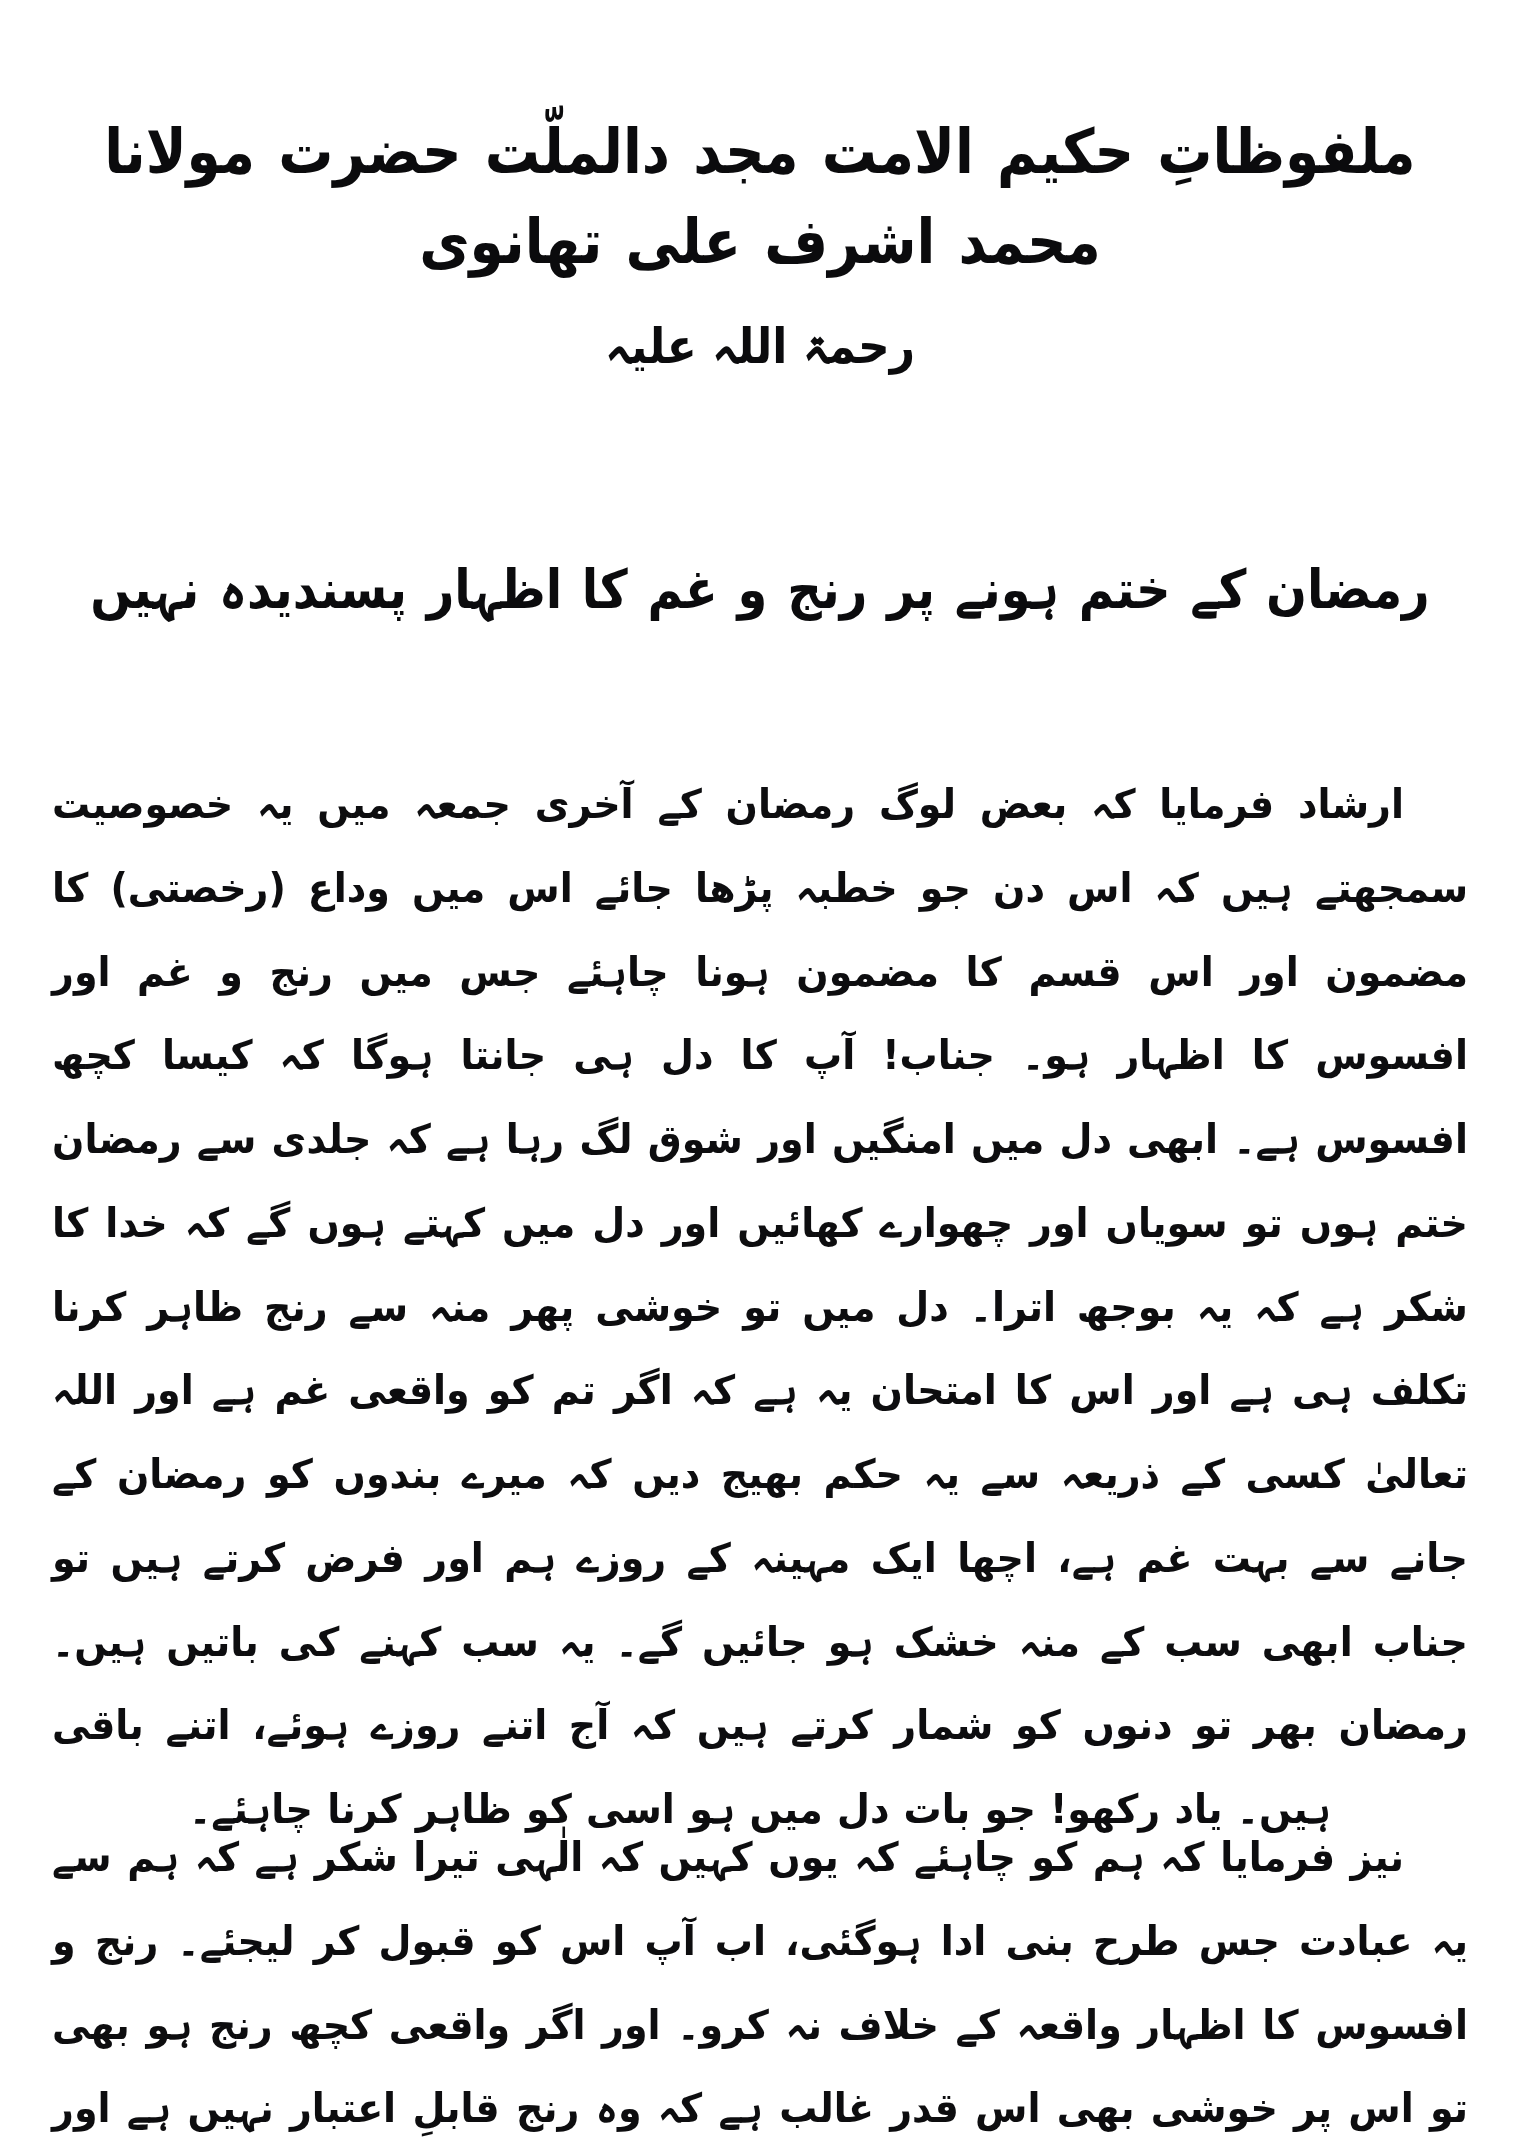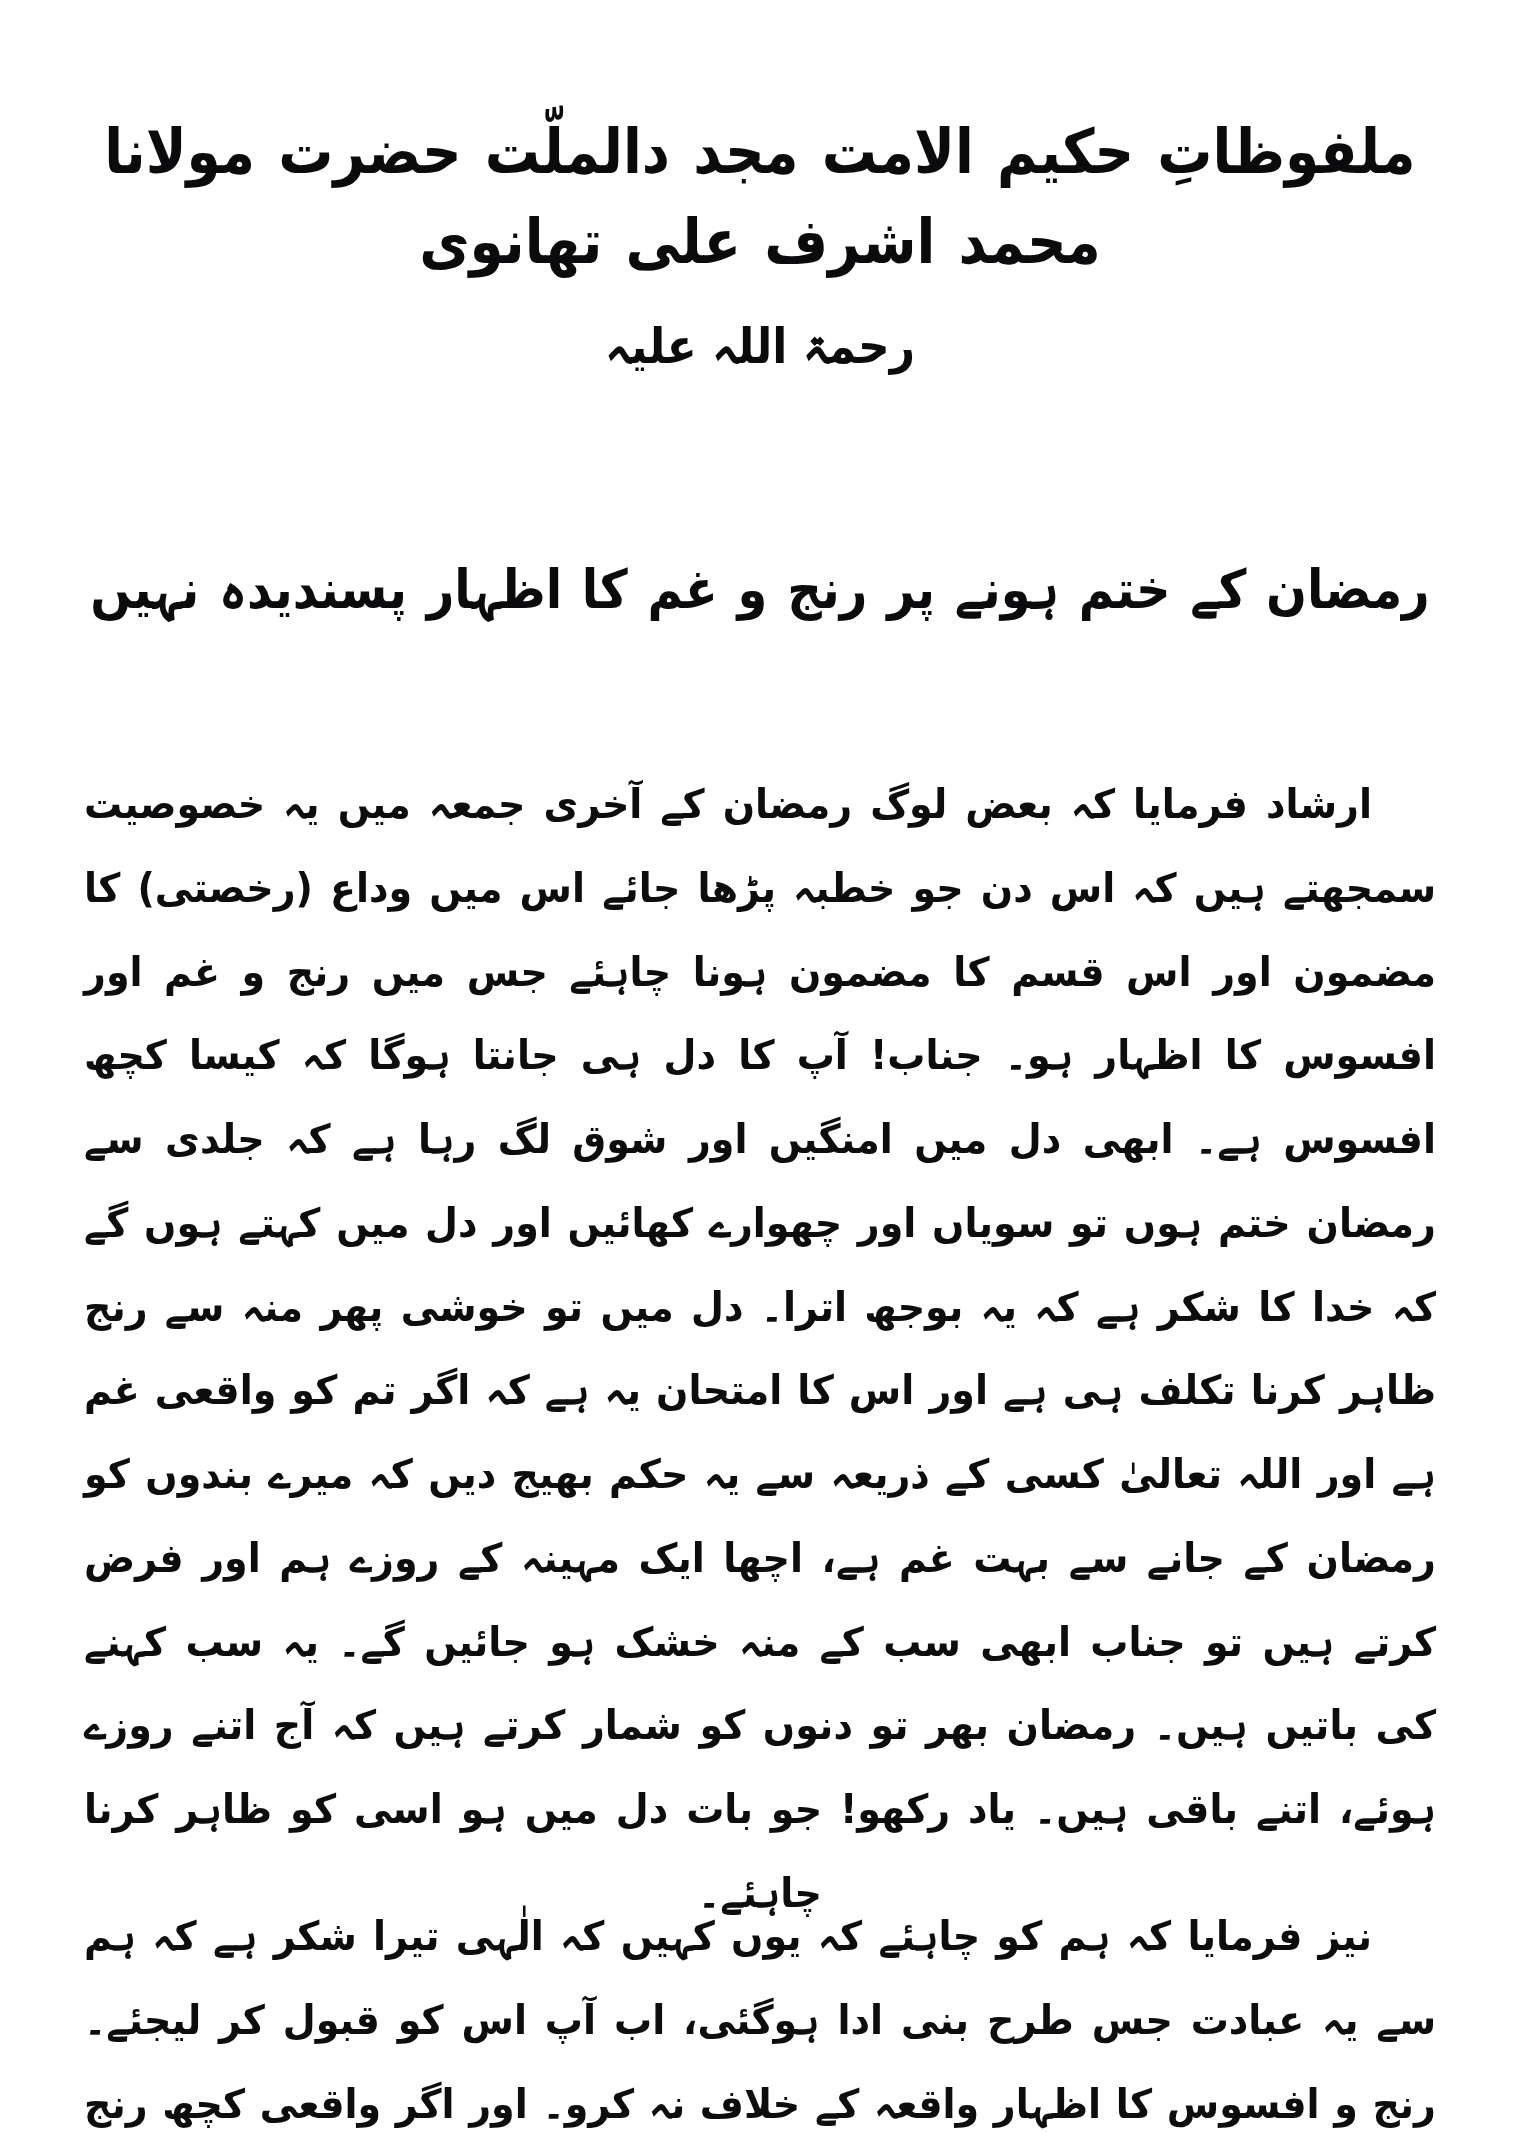--- a/index.html
+++ b/index.html
@@ -12,21 +12,21 @@
     font-family: "DejaVu Sans", sans-serif;
   }
   .page {
     position: relative;
     width: 1520px;
     height: 2150px;
     background: #ffffff;
     margin: 0 auto;
     overflow: hidden;
     box-sizing: border-box;
-    padding: 0 80px;
+    padding: 0 48px;
     direction: rtl;
   }
 
   
   .title-block {
     margin-top: 108px;
     text-align: center;
   }
   .doc-title {
     font-family: "DejaVu Sans", sans-serif;

